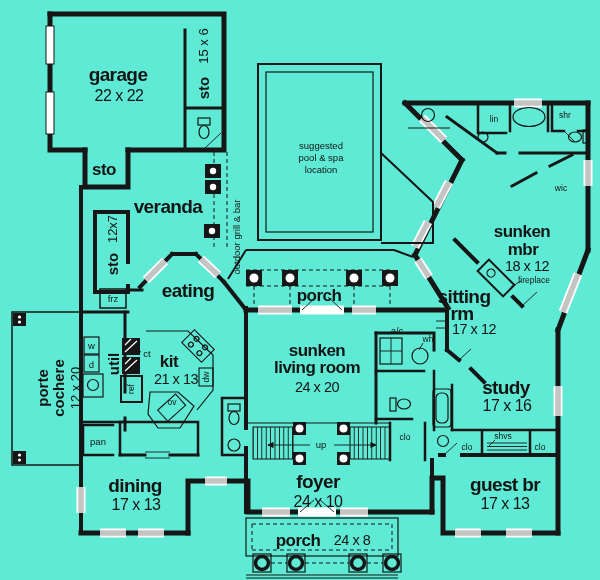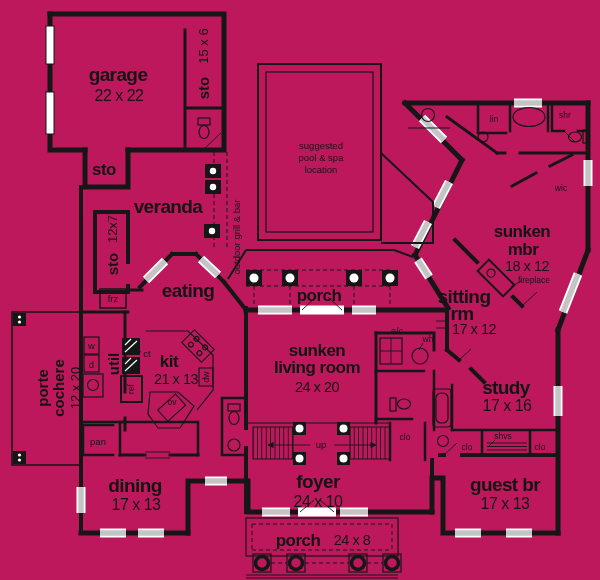--- a/index.html
+++ b/index.html
@@ -1,16 +1,16 @@
 <!DOCTYPE html>
 <html><head>
 <meta charset="utf-8">
 <style>
   html,body{margin:0;padding:0;background:#ffffff;}
-  #stage{position:relative;width:600px;height:580px;background:#be185d;overflow:hidden;}
+  #stage{position:relative;width:600px;height:580px;background:#5eead4;overflow:hidden;}
   svg{display:block;}
   text{font-family:"Liberation Sans",sans-serif;fill:#141414;text-anchor:middle;dominant-baseline:central;}
   .t-room{font-size:19px;font-weight:bold;letter-spacing:-0.6px;}
   .t-room-m{font-size:17px;font-weight:bold;letter-spacing:-0.5px;}
   .t-dims{font-size:16px;letter-spacing:-0.5px;}
   .t-dims-m{font-size:14.5px;letter-spacing:-0.5px;}
   .t-rot{font-size:15px;font-weight:bold;}
   .t-rot-d{font-size:13px;}
   .t-sm{font-size:9.5px;}
   .t-xs{font-size:8.5px;}

